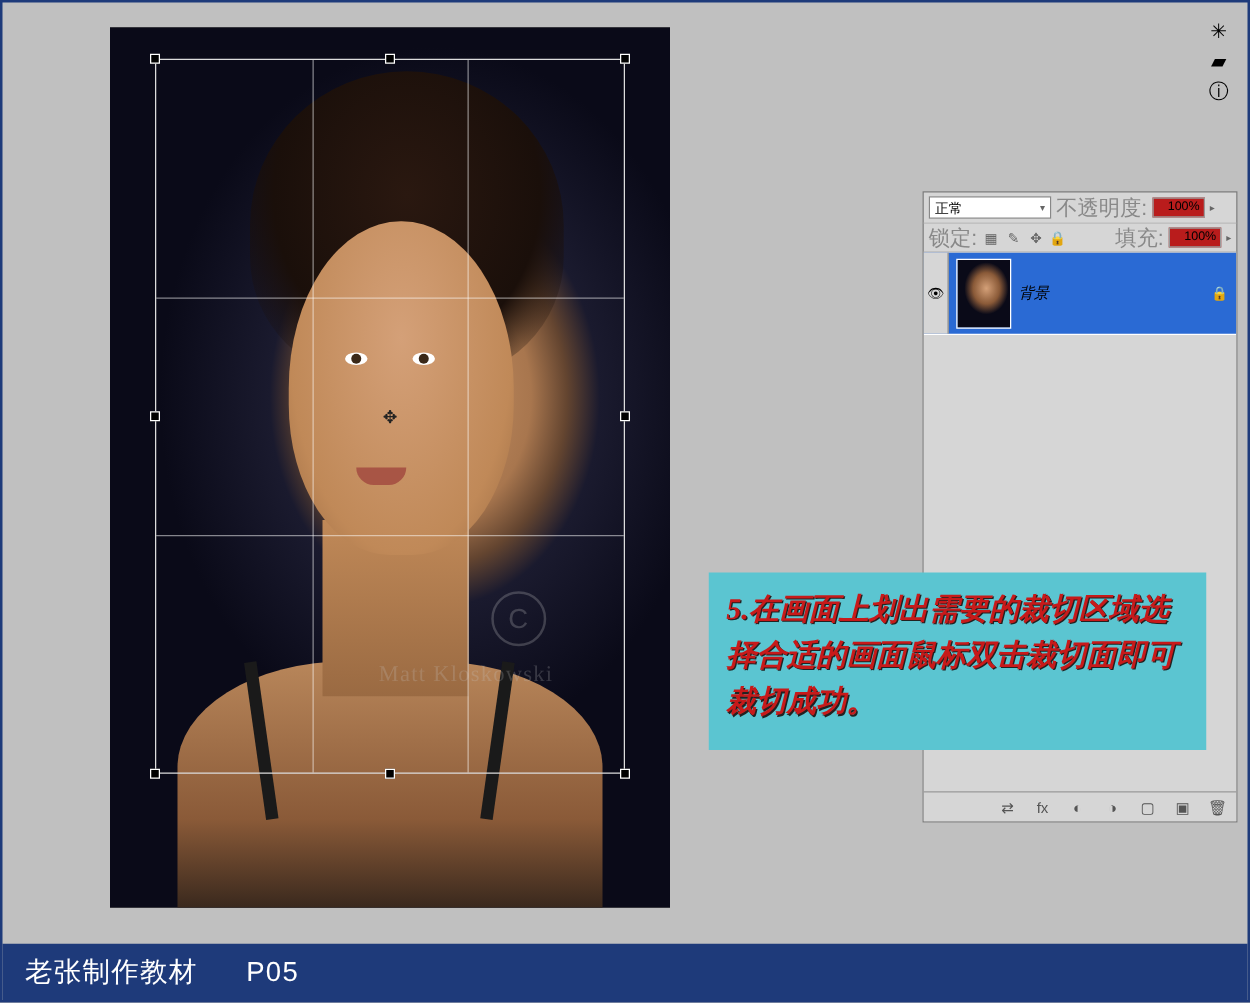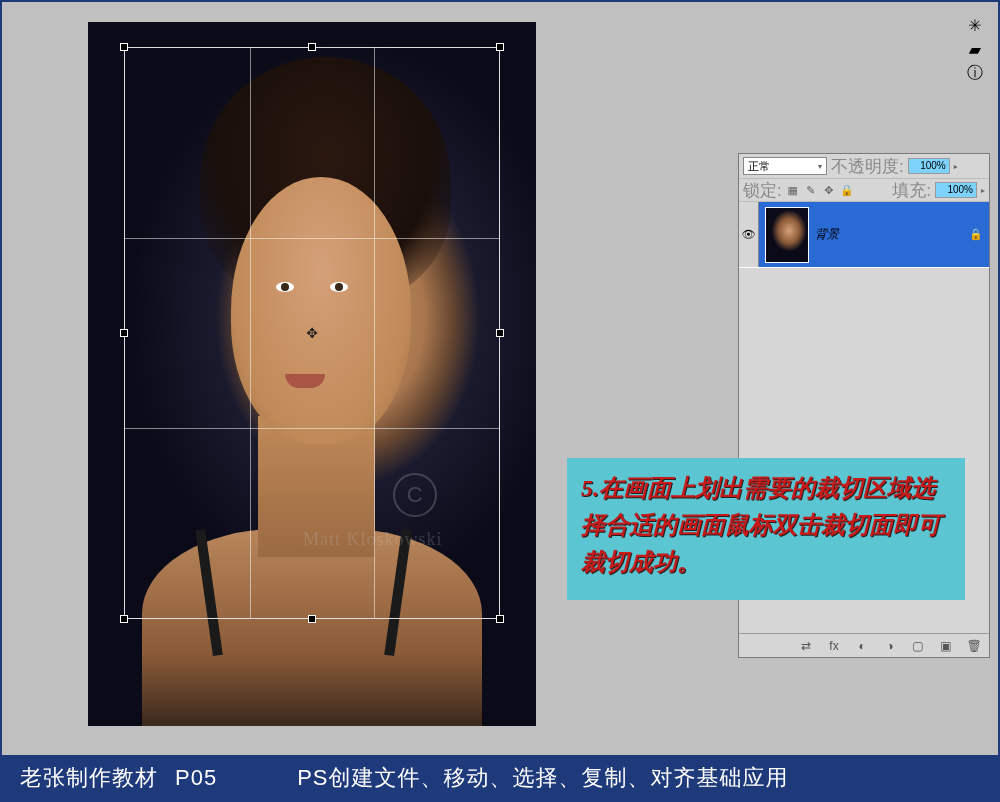--- a/index.html
+++ b/index.html
@@ -35,40 +35,40 @@
 .ch-bl { bottom: -5px; left: -5px; } .ch-bm { bottom: -5px; left: calc(50% - 4px); } .ch-br { bottom: -5px; right: -5px; }
 .crop-center { position: absolute; top: calc(50% - 8px); left: calc(50% - 8px); width: 16px; height: 16px; color: #222; font-size: 14px; text-align: center; line-height: 16px; }
 
 .layers-panel { position: absolute; top: 151px; right: 8px; width: 252px; height: 505px; background: #d6d6d6; border: 1px solid #7a7a7a; display: flex; flex-direction: column; font-size: 11px; }
 .panel-tabs { height: 23px; background: #b0b0b0; display: flex; align-items: stretch; border-bottom: 1px solid #888; }
 .panel-tab { padding: 4px 8px; color: #444; cursor: pointer; border-right: 1px solid #999; display:flex; align-items:center; }
 .panel-tab.active { background: #d6d6d6; color: #000; border-bottom: 1px solid #d6d6d6; margin-bottom: -1px; }
 .panel-tabs .spacer { flex: 1; }
 .panel-menu-btn { width: 26px; display:flex; align-items:center; justify-content:center; }
 .panel-row { height: 25px; padding: 2px 4px; display: flex; align-items: center; gap: 4px; border-bottom: 1px solid #bbb; }
-.select-mode { width: 84px; height: 18px; background: #fff; border: 1px solid #888; padding: 0 4px; display:flex; align-items:center; justify-content:space-between; }
+.select-mode { width: 98px; height: 18px; background: #fff; border: 1px solid #888; padding: 0 4px; display:flex; align-items:center; justify-content:space-between; }
 .label-dim { color: #888; font-size: 17px; }
-.pct-box { width: 42px; height: 16px; background: #7dd3fc; border: 1px solid #999; text-align: right; padding: 0 3px; font-size: 10px; line-height: 14px; }
+.pct-box { width: 42px; height: 16px; background: #b91c1c; border: 1px solid #999; text-align: right; padding: 0 3px; font-size: 10px; line-height: 14px; }
 .tri { font-size: 8px; color: #666; }
 .lock-row { height: 23px; }
 .lock-icons { display: flex; gap: 4px; align-items:center; }
 .lock-icons span { width: 14px; height: 14px; display:flex; align-items:center; justify-content:center; font-size: 11px; color: #666; }
 .layers-list { flex: 1; background: #d6d6d6; overflow: hidden; }
 .layer-row { height: 66px; background: #2a6ad4; display: flex; align-items: center; padding: 0 6px; border-bottom: 1px solid #fff; gap: 6px; }
 .vis-col { width: 20px; display:flex; align-items:center; justify-content:center; color: #000; background: #d6d6d6; height: 100%; border-right: 1px solid #888; margin-left: -6px; }
 .thumb { width: 44px; height: 56px; background: radial-gradient(ellipse 22px 26px at 55% 42%, #d4a078 0%, #8a5a38 48%, #0a0a18 80%); border: 1px solid #fff; }
 .layer-name { color: #000000; font-style: italic; font-size: 12px; flex: 1; }
 .lock-ind { width: 14px; height: 14px; color: #fff; font-size: 11px; }
 .panel-bottom { height: 24px; background: #d6d6d6; border-top: 1px solid #999; display: flex; align-items: center; justify-content: flex-end; gap: 10px; padding: 0 6px; }
 .panel-bottom span { width: 18px; height: 16px; display:flex; align-items:center; justify-content:center; color: #555; font-size: 12px; }
 
 .annotation-box { position: absolute; top: 456px; left: 565px; width: 398px; height: 142px; background: #5bc5d1; padding: 12px 14px; font-size: 24px; line-height: 1.55; font-family: "STKaiti","KaiTi","SimSun",cursive; font-weight: bold; color: #c71a1a; font-style: italic; text-shadow: 1px 1px 0 #222; }
 
 .footer-bar { position: absolute; bottom: 0; left: 0; right: 0; height: 45px; background: #1e3a7a; display: flex; align-items: center; padding: 0 18px; color: #fff; font-size: 22px; font-family: "Microsoft YaHei","SimHei",sans-serif; letter-spacing: 1px; }
-.footer-left { }
+.footer-left { margin-right: 22px; }
 .footer-page { margin-right: 80px; margin-left: 17px; }
 .footer-title { flex: 1; }
 </style>
 </head>
 <body>
 
 <div class="sidebar-right">
   <div class="tool-btn">✳</div>
   <div class="tool-btn">▰</div>
   <div class="tool-btn">ⓘ</div>
@@ -147,14 +147,13 @@
   </div>
 </div>
 
 <div class="annotation-box">
   <span>5.在画面上划出需要的裁切区域选择合适的画面鼠标双击裁切面即可裁切成功。</span>
 </div>
 
 <div class="footer-bar">
   <span class="footer-left">老张制作教材</span>
   <span class="footer-page">P05</span>
-  <span class="footer-title">PS创建文件、移动、选择、复制、对齐基础应用</span>
 </div>
 
 </body></html>

